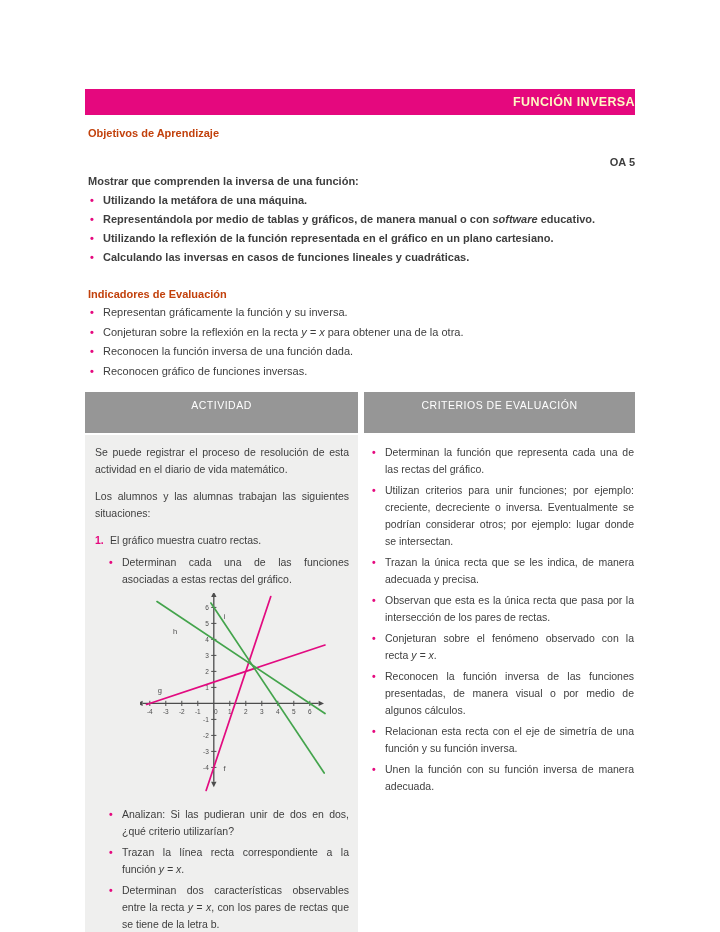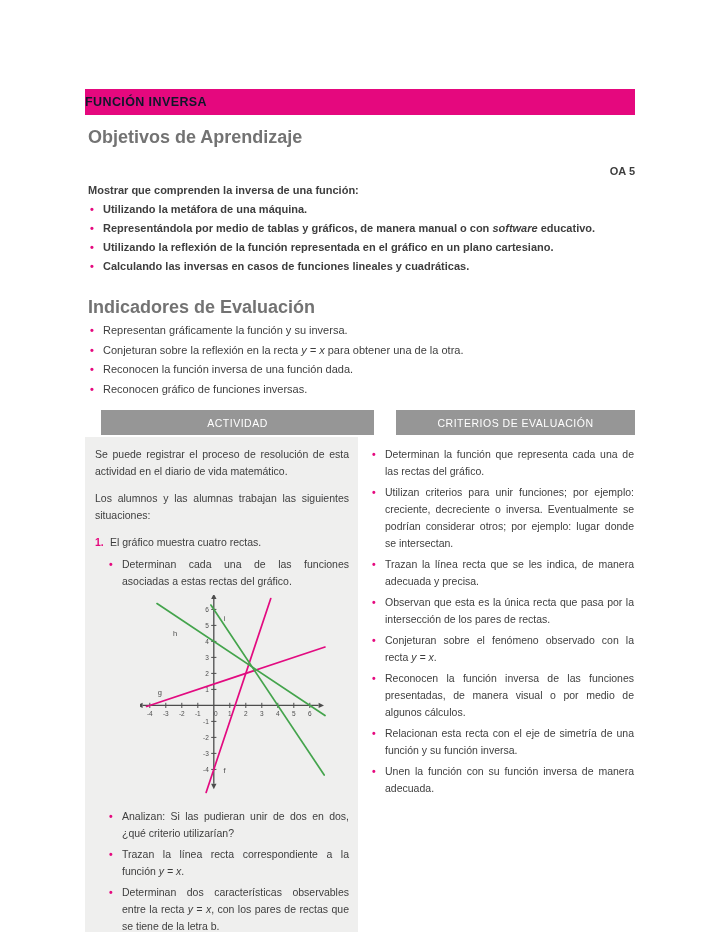--- a/index.html
+++ b/index.html
@@ -8,25 +8,25 @@
     width:720px; height:932px;
     font-family:"Liberation Sans","DejaVu Sans",sans-serif;
     color:#3e3e3e;
     position:relative;
     overflow:hidden;
   }
   .content { position:absolute; left:85px; top:89px; width:550px; }
 
   .titlebar {
     height:26px; line-height:26px;
-    background:#ea0d8e; color:#0f172a;
-    text-align:left; font-weight:bold; font-size:12.5px; letter-spacing:.4px;
+    background:#ea0d8e; color:#fef9c3;
+    text-align:right; font-weight:bold; font-size:12.5px; letter-spacing:.4px;
   }
   h2.sec {
-    color:#737373; font-size:18px; font-weight:bold;
+    color:#c2410c; font-size:11px; font-weight:bold;
     margin:12px 0 0 3px;
   }
   .oa-code { font-weight:bold; font-size:11px; margin:14px 0 0 3px; line-height:19px;text-align:right; }
   .oa-intro { font-weight:bold; font-size:11px; margin:0 0 0 3px; line-height:19px; }
 
   ul.bullets { list-style:none; }
   ul.bullets > li {
     position:relative; padding-left:13px;
     font-size:11px; line-height:19px;
   }
@@ -39,21 +39,21 @@
   ul.ind { margin:3px 0 0 5px; }
   ul.ind > li { line-height:19.5px; }
   em { font-style:italic; }
 
   
   .acttable { margin-top:11px; width:550px; border-bottom:2px solid #b3b3b3; }
   .thead, .tbody { display:flex; column-gap:6px; }
   .th {
     background:#969696; color:#ffffff; text-align:center;
     font-size:10.5px; letter-spacing:.5px;
-    height:25px; line-height:27px;margin-left:16px;
+    height:41px; line-height:27px;
   }
   .th.c1, .cell.c1 { width:273px; flex:0 0 273px; }
   .th.c2, .cell.c2 { flex:1; }
   .tbody { margin-top:2px; }
   .cell { font-size:10.5px; line-height:17px; text-align:justify; }
   .cell.c1 { background:#efefee; padding:9px 9px 8px 10px; }
   .cell.c2 { background:#ffffff; padding:9px 1px 8px 8px; }
 
   .cell p { margin-bottom:10px; }
   .numitem { position:relative; padding-left:15px; margin-bottom:5px; }
@@ -176,21 +176,21 @@
           <li><span>Analizan: Si las pudieran unir de dos en dos, ¿qué criterio utilizarían?</span><em></em><span></span></li>
           <li><span>Trazan la línea recta correspondiente a la función </span><em>y = x</em><span>.</span></li>
           <li><span>Determinan dos características observables entre la recta </span><em>y = x</em><span>, con los pares de rectas que se tiene de la letra b.</span></li>
         </ul>
       </div>
 
       <div class="cell c2">
         <ul class="bullets cellb">
           <li><span>Determinan la función que representa cada una de las rectas del gráfico.</span><em></em><span></span></li>
           <li><span>Utilizan criterios para unir funciones; por ejemplo: creciente, decreciente o inversa. Eventualmente se podrían considerar otros; por ejemplo: lugar donde se intersectan.</span><em></em><span></span></li>
-          <li><span>Trazan la línea recta que se les indica, de manera adecuada y precisa.</span><em></em><span></span></li>
+          <li><span>Trazan la única recta que se les indica, de manera adecuada y precisa.</span><em></em><span></span></li>
           <li><span>Observan que esta es la única recta que pasa por la intersección de los pares de rectas.</span><em></em><span></span></li>
           <li><span>Conjeturan sobre el fenómeno observado con la recta </span><em>y = x</em><span>.</span></li>
           <li><span>Reconocen la función inversa de las funciones presentadas, de manera visual o por medio de algunos cálculos.</span><em></em><span></span></li>
           <li><span>Relacionan esta recta con el eje de simetría de una función y su función inversa.</span><em></em><span></span></li>
           <li><span>Unen la función con su función inversa de manera adecuada.</span><em></em><span></span></li>
         </ul>
       </div>
 
     </div>
   </div>

